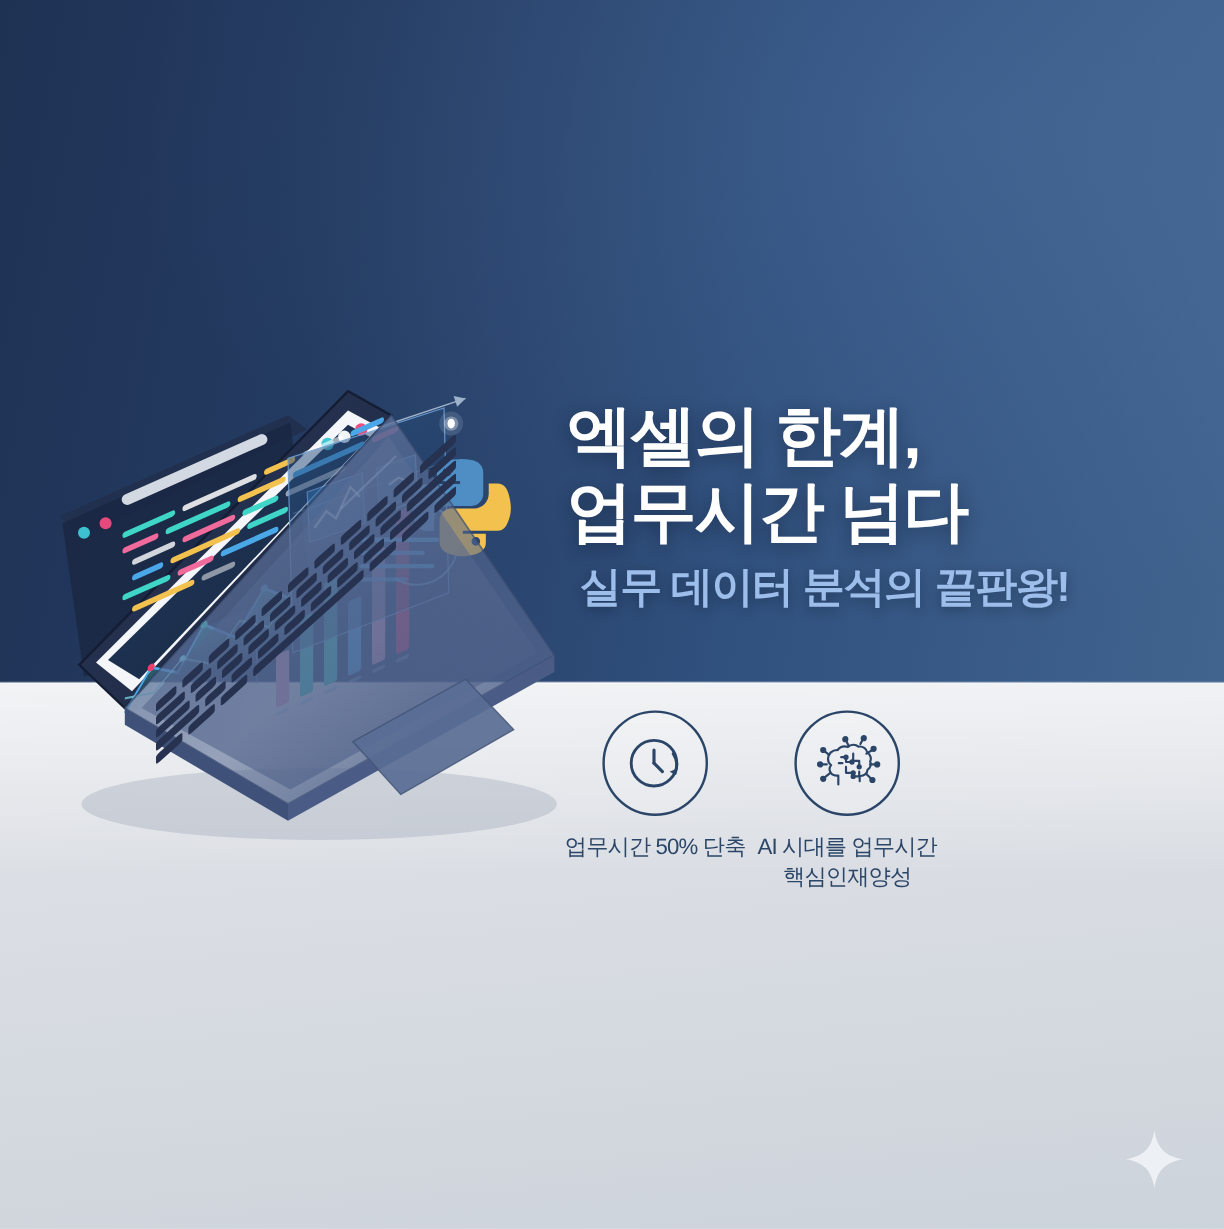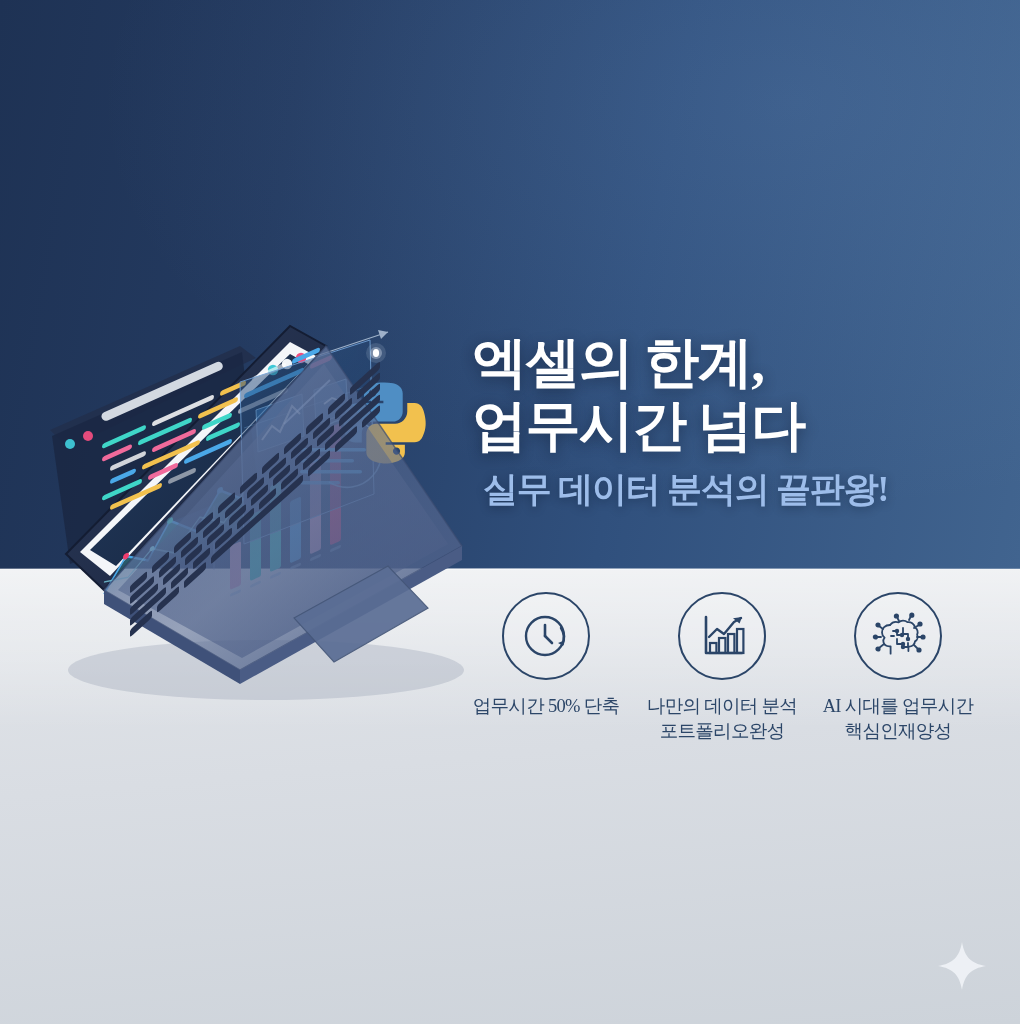--- a/index.html
+++ b/index.html
@@ -6,21 +6,20 @@
   html,body { width:1020px; height:1024px; }
   body {
     font-family:"Liberation Sans", sans-serif;
     background:#dee1e6;
     overflow:hidden;
   }
   .banner {
     position:relative;
     width:1020px; height:1024px;
     overflow:hidden;
-    font-family:Liberation Serif, serif;
   }
 
   
   .sky {
     position:absolute; left:0; top:0; width:1020px; height:569px;
     background:linear-gradient(100deg,#1e3254 0%,#243b61 28%,#30507d 62%,#41648f 100%);
   }
   .sky-vignette {
     position:absolute; inset:0;
     background:radial-gradient(ellipse at 78% 18%, rgba(120,160,210,.16) 0%, rgba(120,160,210,0) 62%);
@@ -57,21 +56,21 @@
     letter-spacing:-1.2px;
     text-shadow:0 2px 10px rgba(8,18,38,.38);
     white-space:nowrap;
     margin-left:11px;
   }
 
   
   .features {
     position:absolute; left:466px; top:592px;
     width:512px;
-    display:flex; justify-content:space-between; align-items:flex-start;
+    display:flex; justify-content:flex-start; align-items:flex-start;
   }
   .feature { width:160px; display:flex; flex-direction:column; align-items:center; }
   .feature-badge {
     width:88px; height:88px; border-radius:50%;
     border:2.4px solid #2b4568;
     display:flex; align-items:center; justify-content:center;
     background:rgba(255,255,255,.18);
   }
   .feature-label {
     margin-top:14px;
@@ -362,38 +361,20 @@
           <path d="M44 21 a18 18 0 0 1 1.6 16.5" fill="none" stroke="#2b4568" stroke-width="2.4" stroke-linecap="round"></path>
           <path d="M45.6 38.5 l-4.6 -2.4 l6.2 -2.6 Z" fill="#2b4568"></path>
 
           <line x1="28" y1="29" x2="28" y2="18" stroke="#2b4568" stroke-width="2.6" stroke-linecap="round"></line>
           <line x1="28" y1="29" x2="35" y2="36" stroke="#2b4568" stroke-width="2.6" stroke-linecap="round"></line>
         </svg>
       </div>
       <div class="feature-label">업무시간 50% 단축</div>
     </div>
 
-    <div class="feature">
-      <div class="feature-badge">
-        <svg width="58" height="58" viewBox="0 0 58 58">
-
-          <polyline points="13,10 13,46 49,46" fill="none" stroke="#2b4568" stroke-width="2.6" stroke-linecap="round" stroke-linejoin="round"></polyline>
-
-          <rect x="17" y="36" width="6.4" height="10" fill="none" stroke="#2b4568" stroke-width="2.2"></rect>
-          <rect x="26" y="31" width="6.4" height="15" fill="none" stroke="#2b4568" stroke-width="2.2"></rect>
-          <rect x="35" y="27" width="6.4" height="19" fill="none" stroke="#2b4568" stroke-width="2.2"></rect>
-          <rect x="44" y="22" width="6.4" height="24" fill="none" stroke="#2b4568" stroke-width="2.2"></rect>
-
-          <polyline points="16,30 24,22 31,27 41,15 48,11" fill="none" stroke="#2b4568" stroke-width="2.4" stroke-linecap="round" stroke-linejoin="round"></polyline>
-          <path d="M49 10 l-9 1.2 l6.6 5.4 Z" fill="#2b4568"></path>
-        </svg>
-      </div>
-      <div class="feature-label">나만의 데이터 분석
-포트폴리오완성</div>
-    </div>
 
     <div class="feature">
       <div class="feature-badge">
         <svg width="58" height="58" viewBox="0 0 58 58">
           <g stroke="#2b4568" fill="none" stroke-width="1.8" stroke-linecap="round" stroke-linejoin="round">
 
             <path d="M21 18 c-5 0 -8 3.4 -8 7.4 c0 2.3 1 4 2.6 5.2 c-1.2 1.4 -1.6 3 -1.1 4.7 c.7 2.4 3 4 5.7 4 l1.4 0 l0 7.4"></path>
             <path d="M21 18 c2 -2.6 5.4 -3.6 8.6 -2.6 c2.3 -2.3 6.4 -2.4 8.8 -.2 c3.6 -.6 6.9 1.8 7.4 5.2 c2.6 1.4 3.6 4.6 2.3 7.2 c1.2 2.4 .3 5.4 -2.1 6.8 c-.2 3.2 -3.2 5.6 -6.6 5.2 l0 4.4"></path>
 
             <path d="M24 24 l4 0 l0 4 l5 0"></path>

